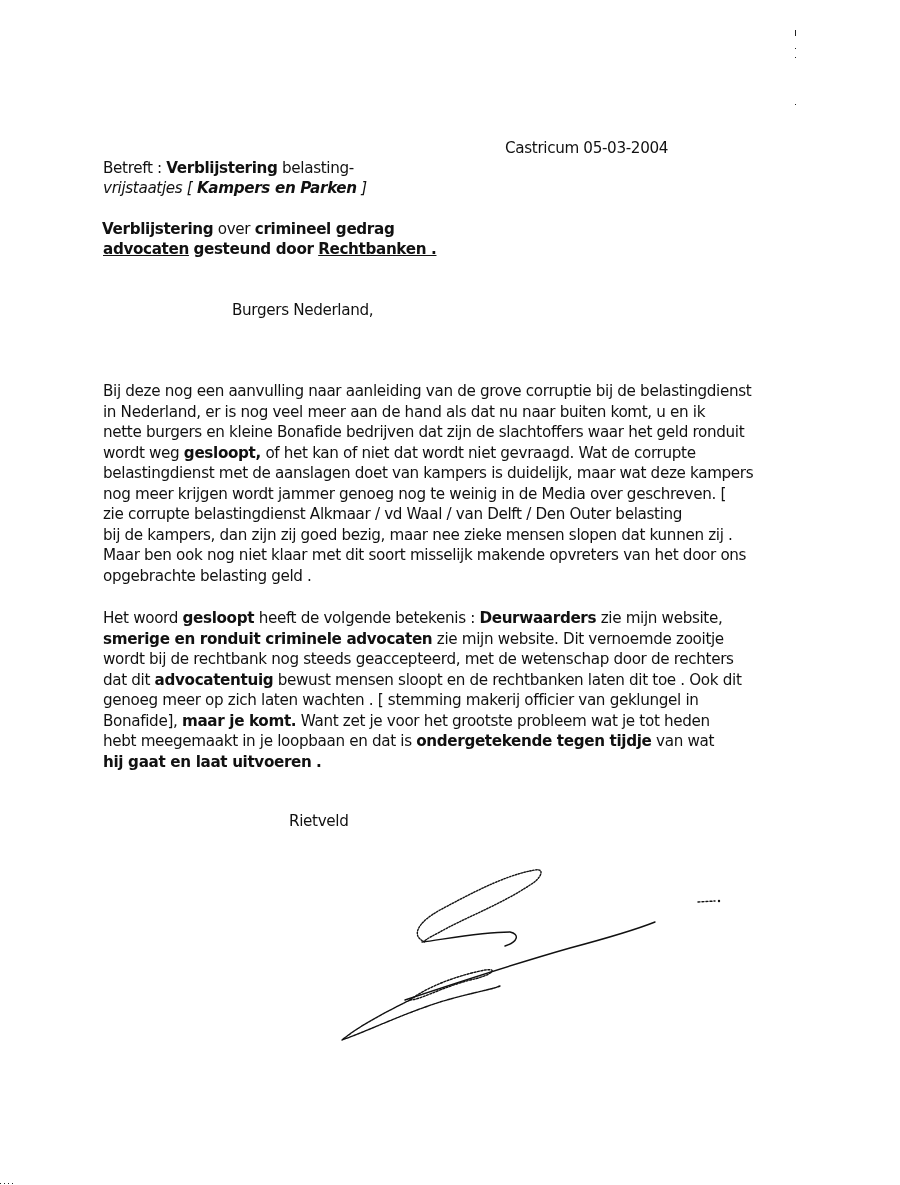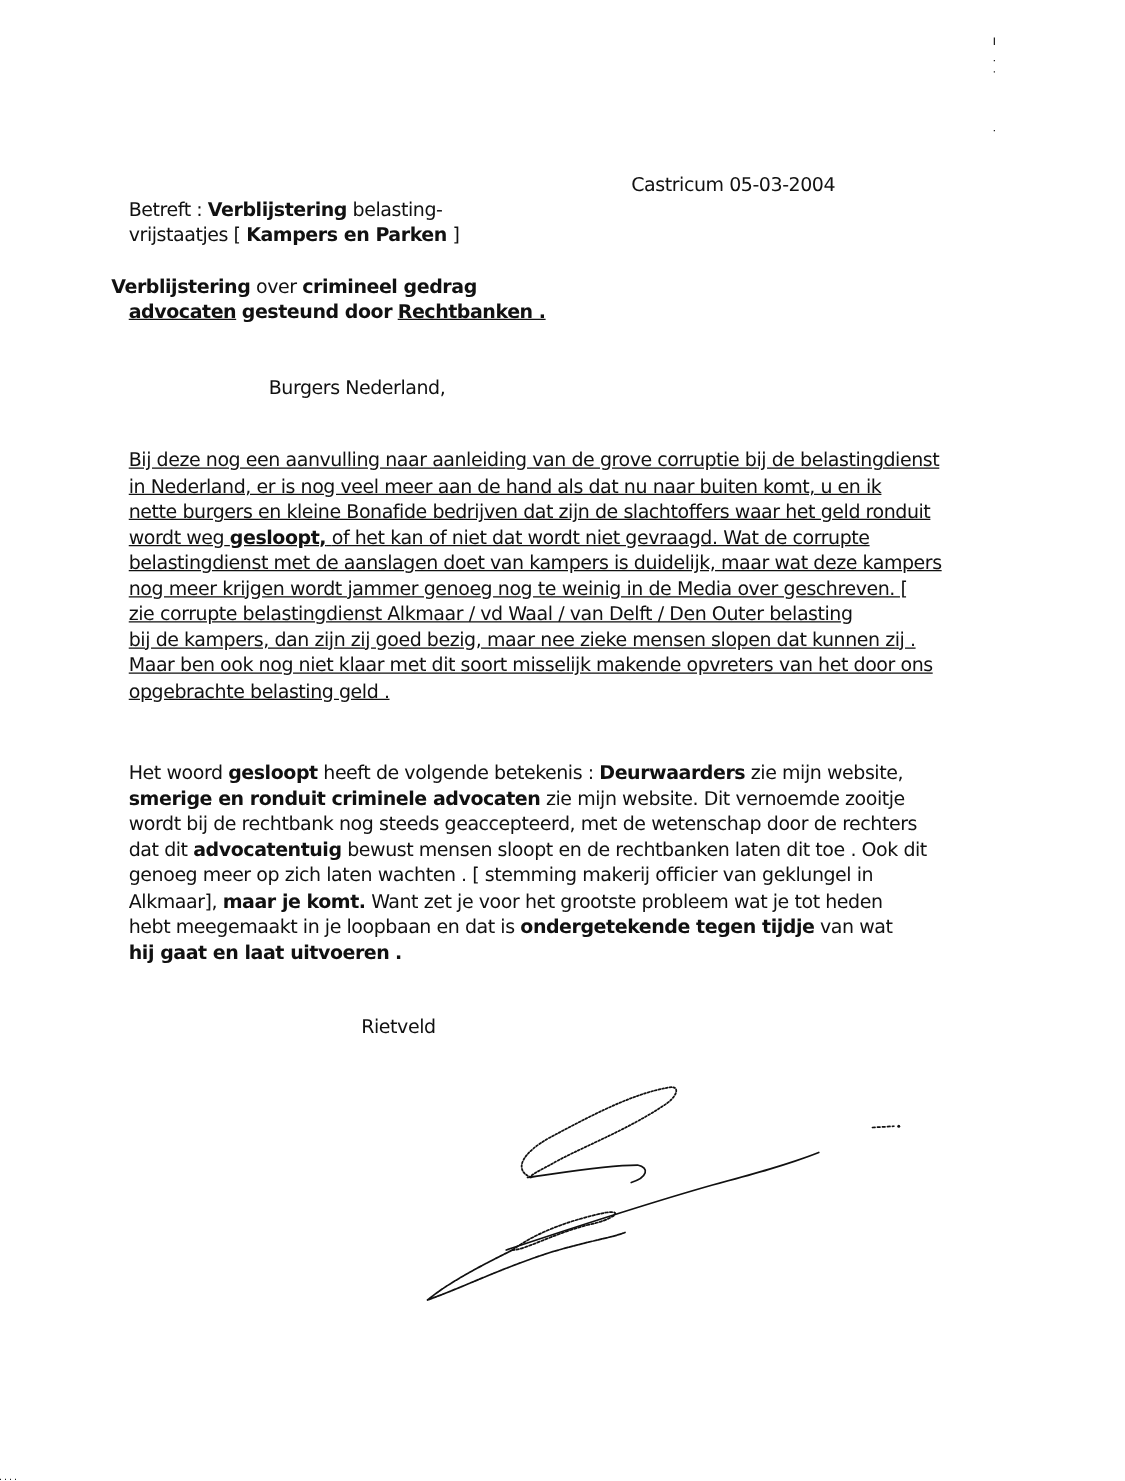--- a/index.html
+++ b/index.html
@@ -49,40 +49,40 @@
 
 <div class="page">
 
   <div class="abs txt" style="left:505px; top:138px;">Castricum 05-03-2004</div>
 
   <div class="abs txt" style="left:103px; top:158px;">
     <span>Betreft :</span>
     <span class="b">Verblijstering</span>
     <span>belasting-</span>
   </div>
-  <div class="abs txt" style="left:103px; top:178px;">
+  <div class="abs txt" style="left:103px; top:178px;font-style:italic;">
     <span>vrijstaatjes [</span>
     <span class="b">Kampers en Parken</span>
     <span>]</span>
   </div>
 
-  <div class="abs txt" style="left:89px; top:219px;">
+  <div class="abs txt" style="left:102px; top:219px;">
     <span class="b">Verblijstering</span>
     <span>over</span>
     <span class="b">crimineel gedrag</span>
   </div>
   <div class="abs txt" style="left:103px; top:239px;">
     <span class="b u">advocaten</span>
     <span class="b">gesteund door</span>
     <span class="b u">Rechtbanken .</span>
   </div>
 
-  <div class="abs txt" style="left:215px; top:300px;text-align:right;">Burgers Nederland,</div>
+  <div class="abs txt" style="left:232px; top:300px;text-align:right;">Burgers Nederland,</div>
 
-  <div class="para" style="top:358px;text-decoration:underline;">
+  <div class="para" style="top:381px;">
     <span class="line">Bij deze nog een aanvulling naar aanleiding van de grove corruptie bij de belastingdienst</span>
     <span class="line">in Nederland, er is nog veel meer aan de hand als dat nu naar buiten komt, u en ik</span>
     <span class="line">nette burgers en kleine Bonafide bedrijven dat zijn de slachtoffers waar het geld ronduit</span>
     <span class="line">
       <span>wordt weg</span>
       <span class="b">gesloopt,</span>
       <span>of het kan of niet dat wordt niet gevraagd. Wat de corrupte</span>
     </span>
     <span class="line">belastingdienst met de aanslagen doet van kampers is duidelijk, maar wat deze kampers</span>
     <span class="line">nog meer krijgen wordt jammer genoeg nog te weinig in de Media over geschreven. [</span>
@@ -105,21 +105,21 @@
       <span>zie mijn website. Dit vernoemde zooitje</span>
     </span>
     <span class="line">wordt bij de rechtbank nog steeds geaccepteerd, met de wetenschap door de rechters</span>
     <span class="line">
       <span>dat dit</span>
       <span class="b">advocatentuig</span>
       <span>bewust mensen sloopt en de rechtbanken laten dit toe . Ook dit</span>
     </span>
     <span class="line">genoeg meer op zich laten wachten . [ stemming makerij officier van geklungel in</span>
     <span class="line">
-      <span>Alkmaar],</span>
+      <span>Bonafide],</span>
       <span class="b">maar je komt.</span>
       <span>Want zet je voor het grootste probleem wat je tot heden</span>
     </span>
     <span class="line">
       <span>hebt meegemaakt in je loopbaan en dat is</span>
       <span class="b">ondergetekende tegen tijdje</span>
       <span>van wat</span>
     </span>
     <span class="line">
       <span class="b">hij gaat en laat uitvoeren</span>

